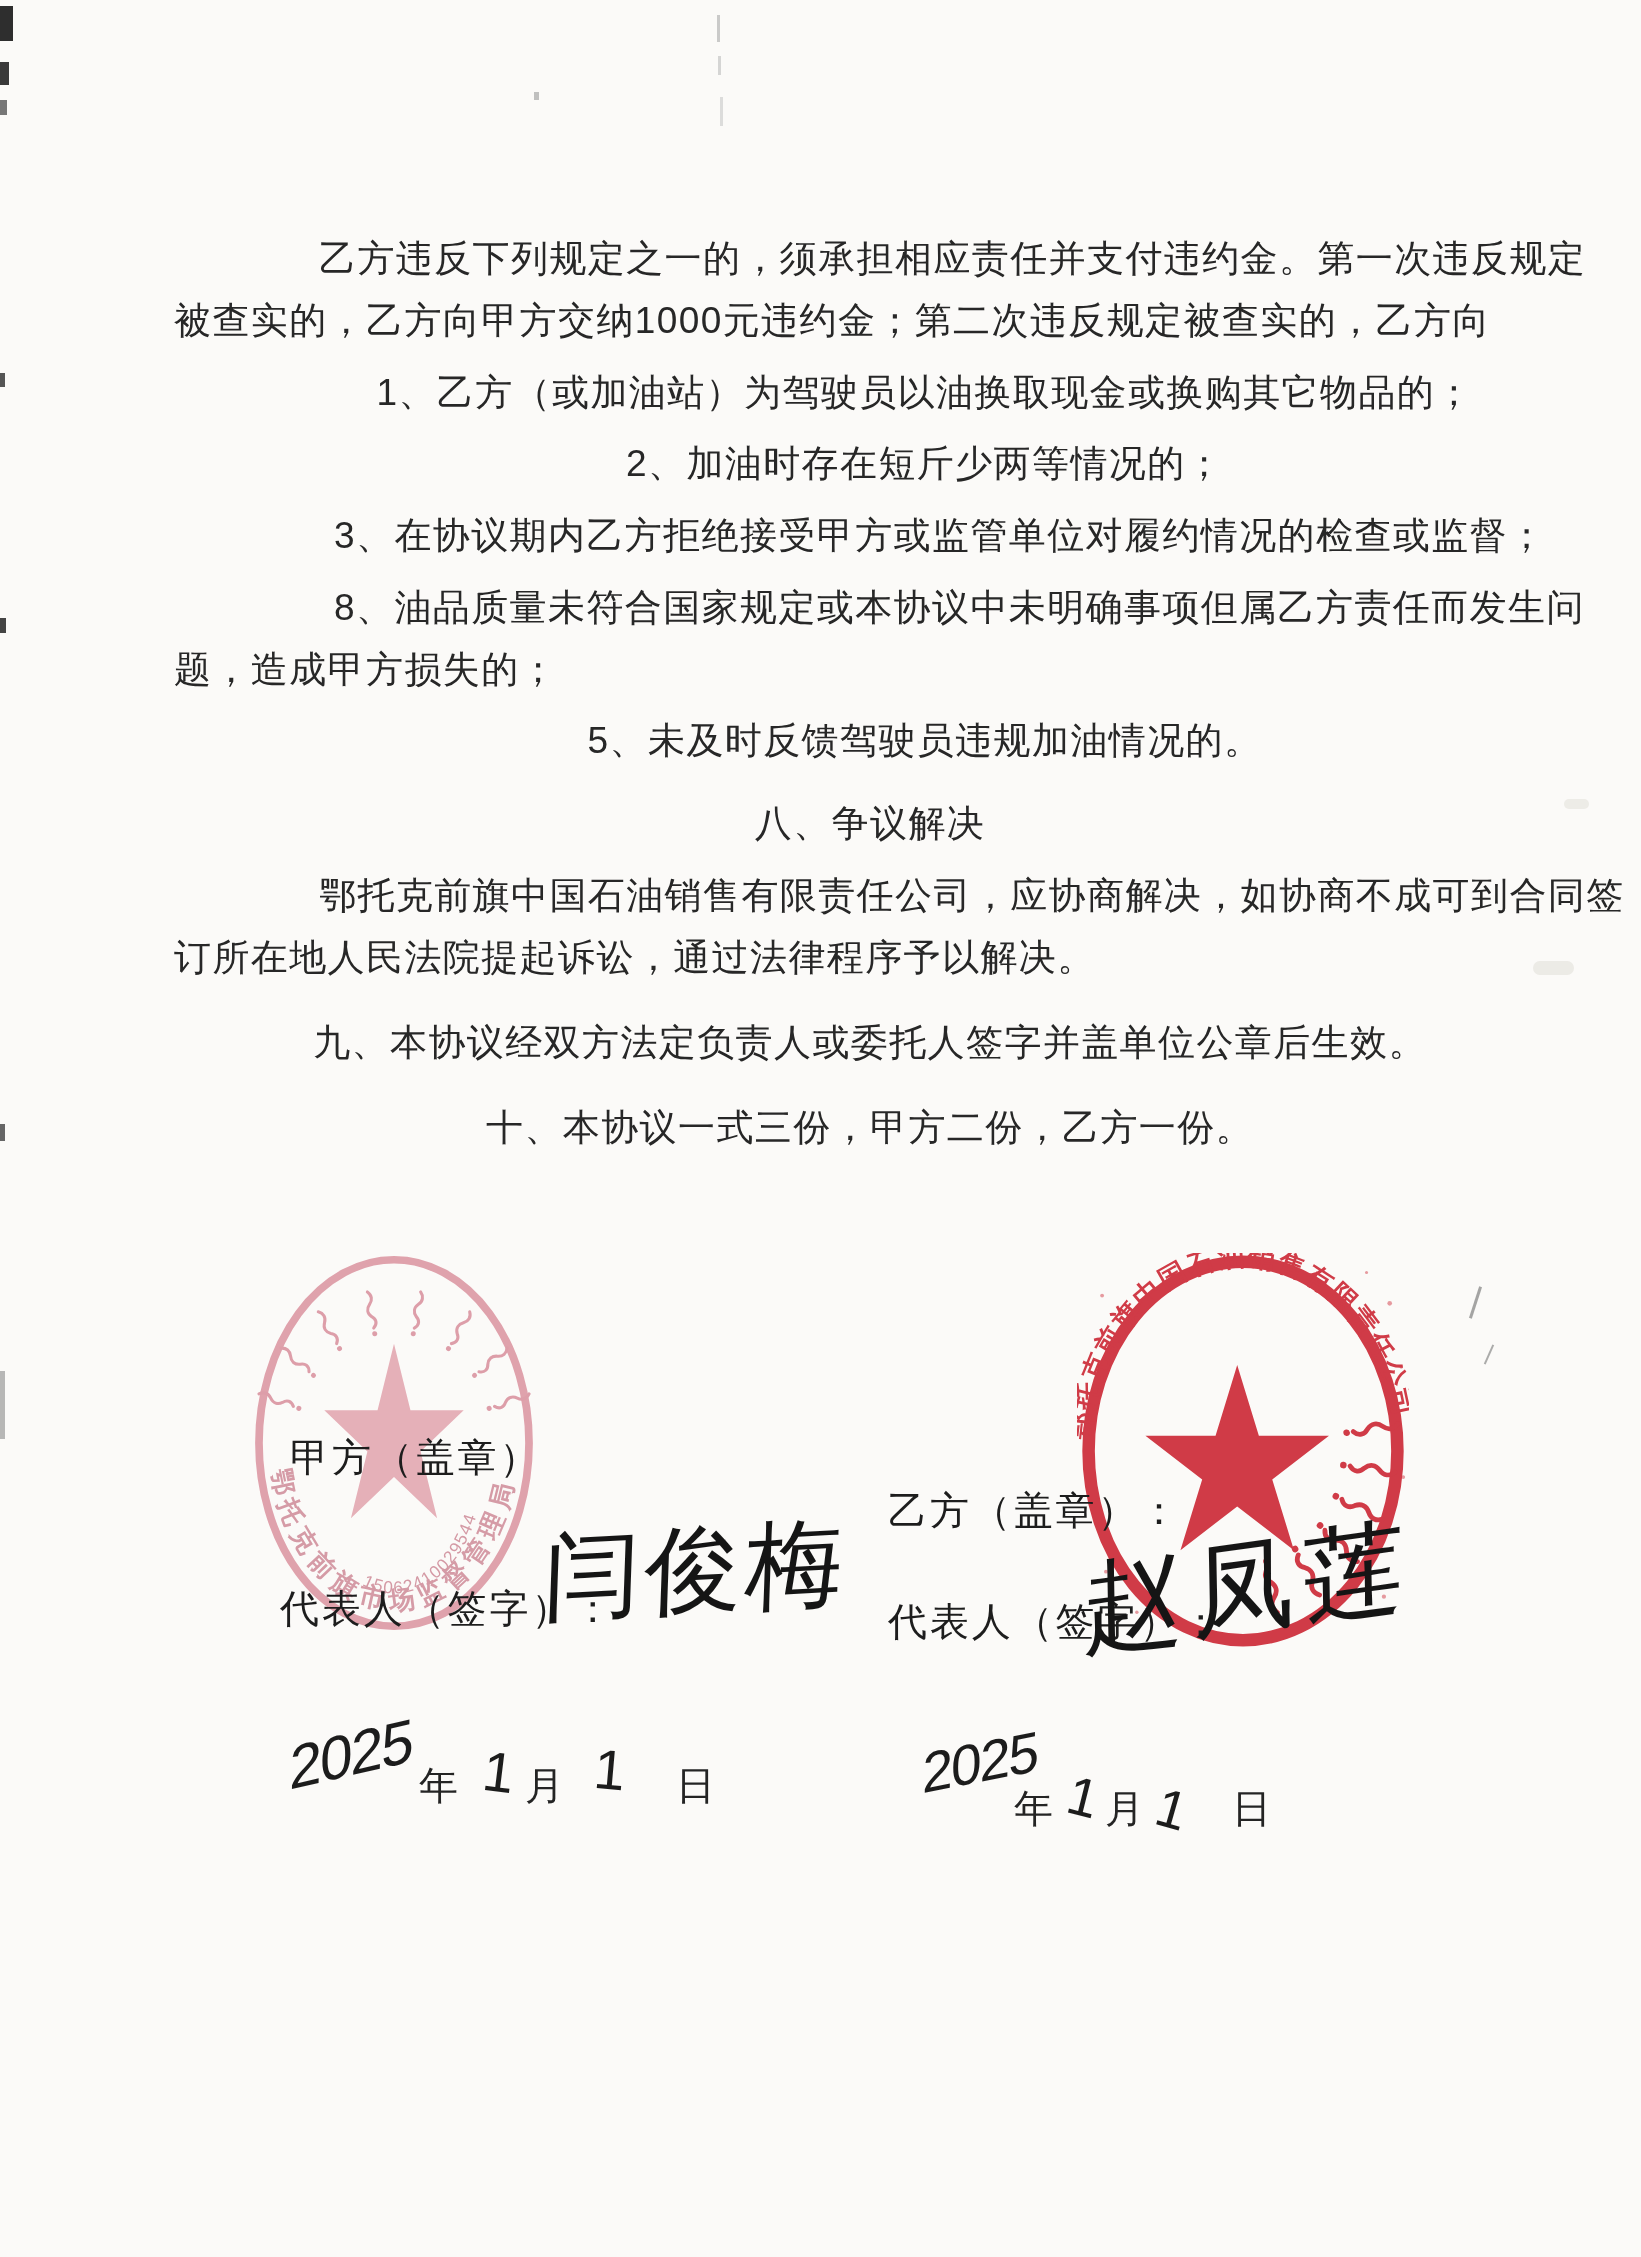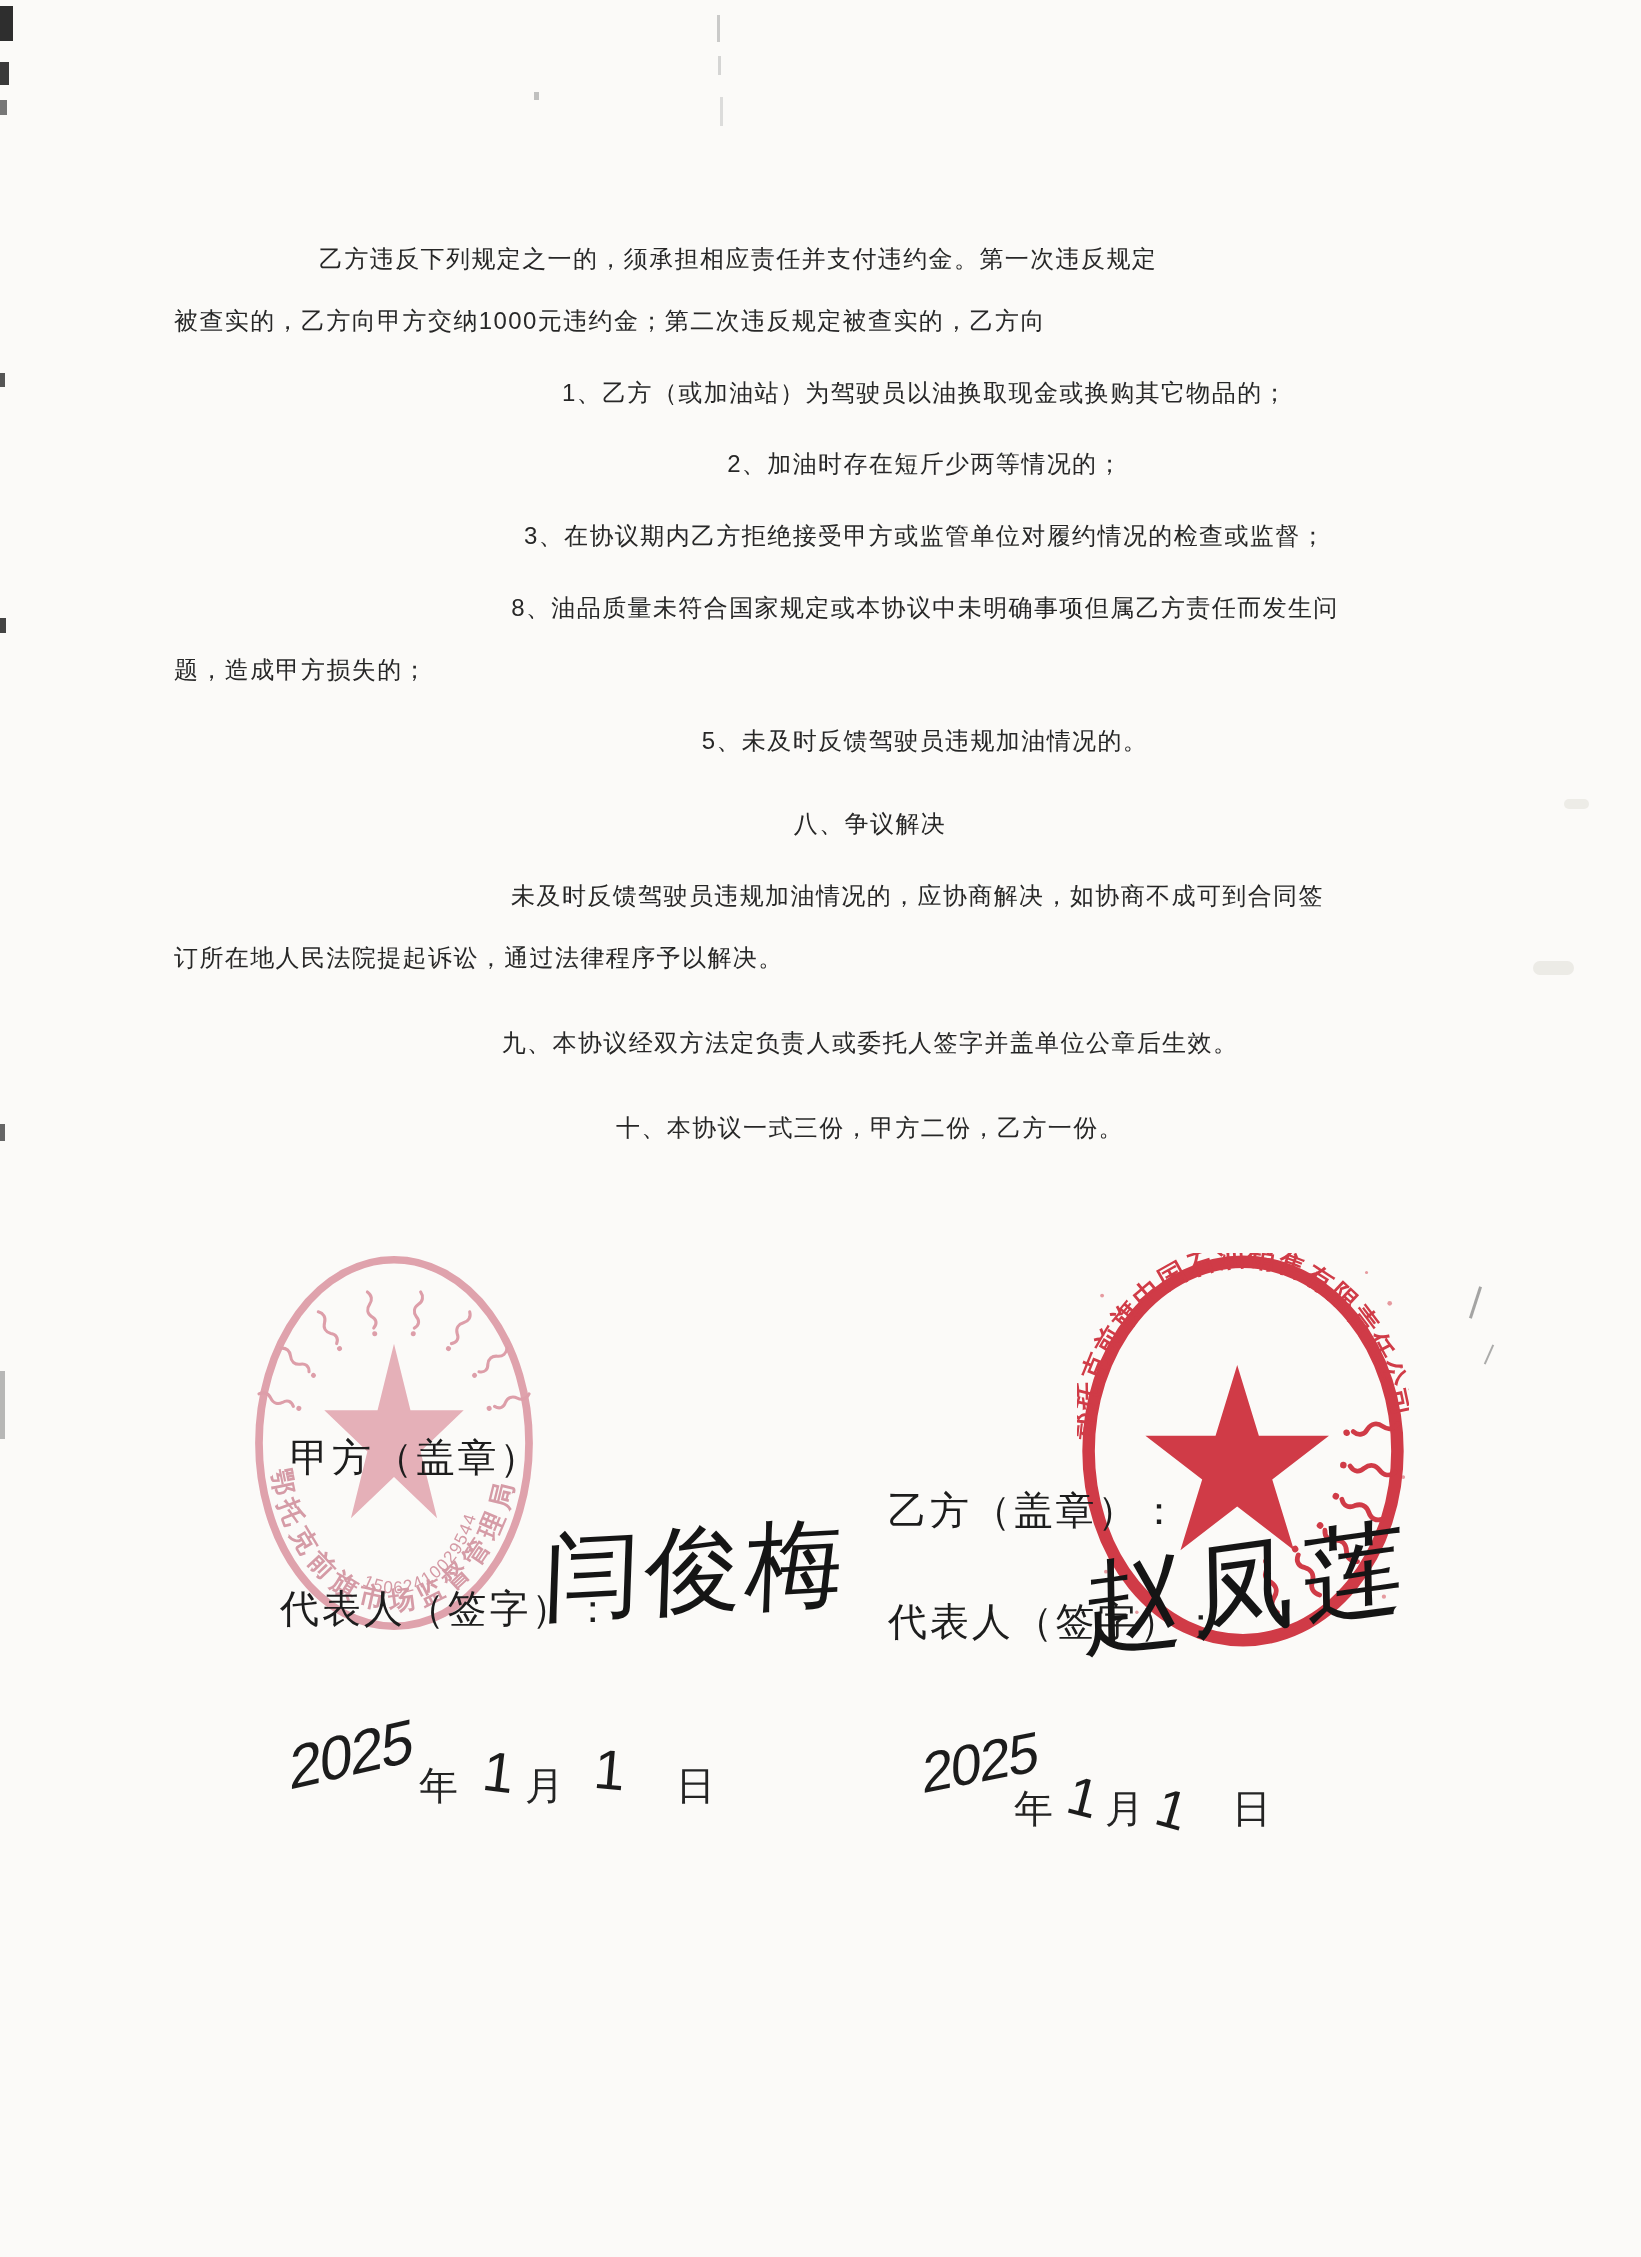--- a/index.html
+++ b/index.html
@@ -3,21 +3,21 @@
 <meta charset="utf-8">
 <style>
   html,body{margin:0;padding:0;background:#e8e6e2;}
   .page{
     position:relative;width:1641px;height:2257px;margin:0 auto;
     background:#fbfaf8;overflow:hidden;
     font-family:"Liberation Sans",sans-serif;color:#272727;
   }
   
   .doc-body{position:absolute;left:174px;top:238px;width:1342px;}
-  .line{height:62px;font-size:24px;line-height:42px;letter-spacing:1.4px;white-space:nowrap;color:#272727;}
+  .line{height:62px;font-size:37px;line-height:42px;letter-spacing:1.4px;white-space:nowrap;color:#272727;}
   .line.gap{margin-top:9.7px;text-align:center;}
   .line.first{text-indent:145px;}
   .line.item{padding-left:160px;}
   .line.heading{padding-left:50px;font-weight:normal;margin-top:21px;}
   .line.h2{padding-left:50px;margin-top:23px;}
   
   .sign-label{position:absolute;font-size:39px;letter-spacing:2.9px;color:#1d1d1d;z-index:2;white-space:nowrap;}
   .seal{position:absolute;z-index:1;}
   .seal-a{left:253px;top:1253px;opacity:.88;}
   .seal-b{left:1077px;top:1253px;opacity:.96;}
@@ -43,21 +43,21 @@
   <div class="doc-body">
       <div class="line first">乙方违反下列规定之一的，须承担相应责任并支付违约金。第一次违反规定</div>
       <div class="line">被查实的，乙方向甲方交纳1000元违约金；第二次违反规定被查实的，乙方向</div>
       <div class="line item gap">1、乙方（或加油站）为驾驶员以油换取现金或换购其它物品的；</div>
       <div class="line item gap">2、加油时存在短斤少两等情况的；</div>
       <div class="line item gap">3、在协议期内乙方拒绝接受甲方或监管单位对履约情况的检查或监督；</div>
       <div class="line item gap">8、油品质量未符合国家规定或本协议中未明确事项但属乙方责任而发生问</div>
       <div class="line">题，造成甲方损失的；</div>
       <div class="line item gap">5、未及时反馈驾驶员违规加油情况的。</div>
       <div class="line heading gap">八、争议解决</div>
-      <div class="line first gap">未及时反馈驾驶员违规加油情况的，应协商解决，如协商不成可到合同签</div>
+      <div class="line first gap">鄂托克前旗中国石油销售有限责任公司，应协商解决，如协商不成可到合同签</div>
       <div class="line">订所在地人民法院提起诉讼，通过法律程序予以解决。</div>
       <div class="line h2 gap">九、本协议经双方法定负责人或委托人签字并盖单位公章后生效。</div>
       <div class="line h2 gap">十、本协议一式三份，甲方二份，乙方一份。</div>
     </div>
 
   <svg class="seal seal-a" width="282" height="380" viewBox="0 0 292 394">
     <defs>
       <path id="arcA1" d="M 18 197 A 128 172 0 0 0 274 197" fill="none"></path>
       <path id="arcA2" d="M 54 225 A 92 128 0 0 0 238 225" fill="none"></path>
       <g id="sqA" stroke="#d9929f" stroke-width="3.2" fill="none" stroke-linecap="round">

